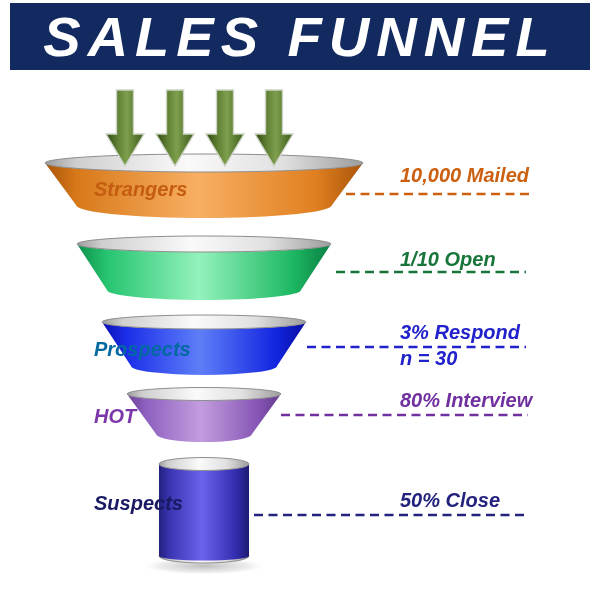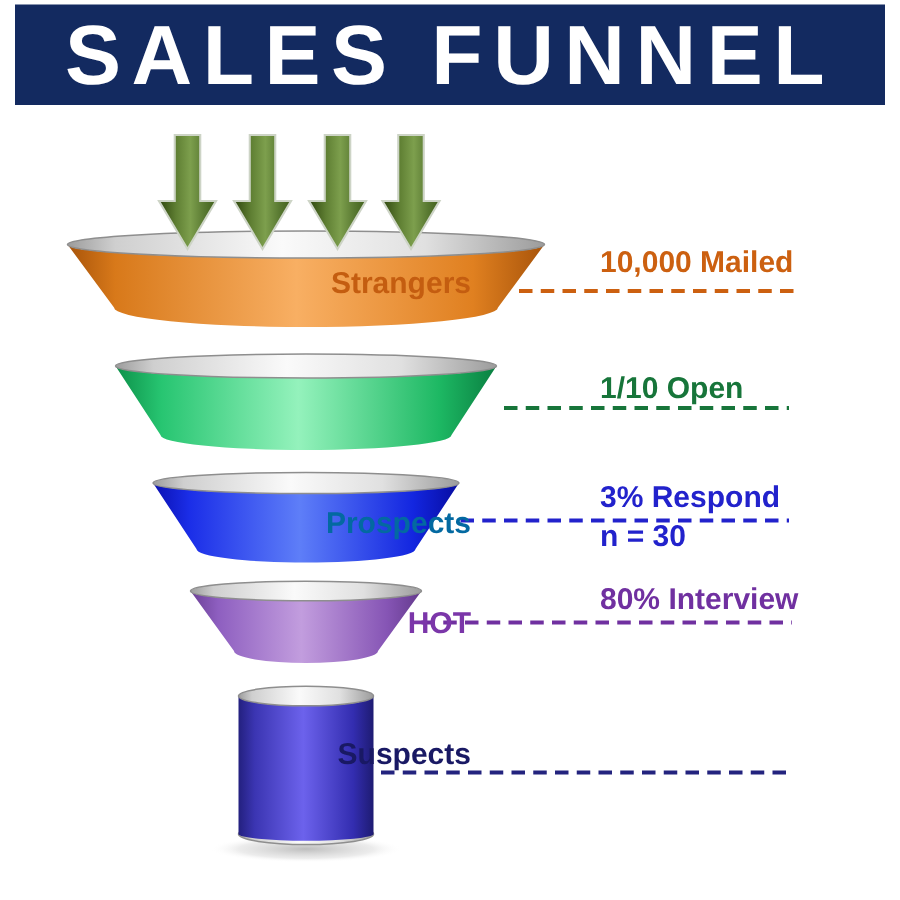--- a/index.html
+++ b/index.html
@@ -1,30 +1,30 @@
 <!DOCTYPE html>
 <html><head>
 <meta charset="utf-8">
 <style>
   html,body{margin:0;padding:0;background:#ffffff;}
   .stage-canvas{
     position:relative;width:600px;height:600px;background:#ffffff;
-    font-family:"Liberation Sans",sans-serif;overflow:hidden;
+    font-family:"Liberation Sans",sans-serif;overflow:hidden;font-style:italic;
   }
   .header{
     position:absolute;left:10px;top:3px;width:580px;height:67px;
     display:flex;align-items:center;justify-content:center;
   }
   .header-title{
     font-size:56px;font-weight:bold;letter-spacing:7px;white-space:nowrap;
     line-height:1;
   }
   svg.scene{position:absolute;left:0;top:0;width:600px;height:600px;}
   .band-label{
-    position:absolute;left:94px;width:220px;text-align:right;
+    position:absolute;left:94px;width:220px;text-align:left;
     font-weight:bold;font-size:20px;line-height:20px;white-space:nowrap;
   }
   .ann{
     position:absolute;left:366px;font-weight:bold;font-size:20px;
     line-height:26px;white-space:nowrap;
   }
   .ann span{display:block;margin-left:34px;}
 </style>
 </head>
 <body>
@@ -148,15 +148,16 @@
     <span>1/10 Open</span>
   </div>
   <div class="ann" style="top: 319px; color: rgb(34, 34, 204);">
     <span>3% Respond</span>
     <span>n = 30</span>
   </div>
   <div class="ann" style="top: 387px; color: rgb(112, 48, 160);">
     <span>80% Interview</span>
   </div>
   <div class="ann" style="top: 487px; color: rgb(35, 35, 126);">
+    <span>50% Close</span>
   </div>
 
 </div>
 
 </body></html>

